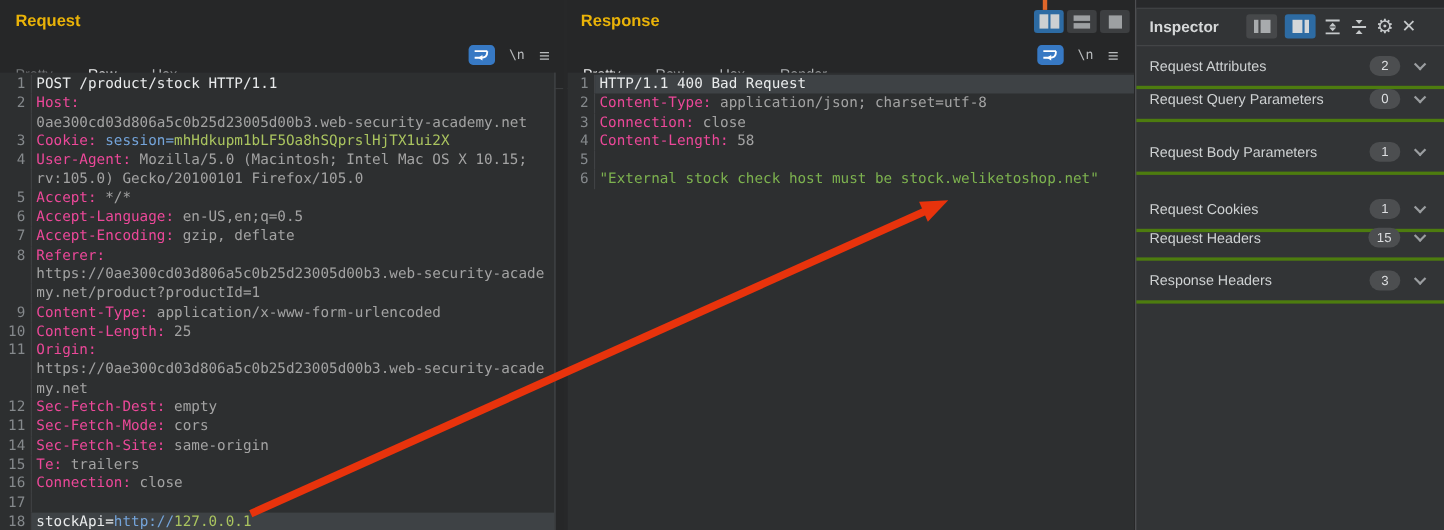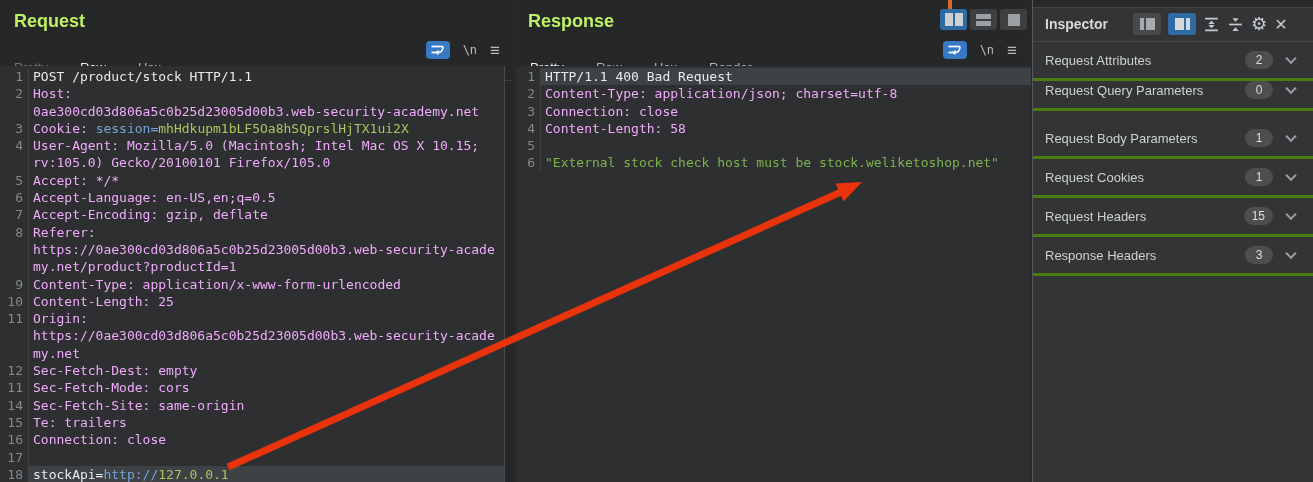--- a/index.html
+++ b/index.html
@@ -6,21 +6,21 @@
   html,body { width:1313px; height:482px; overflow:hidden; background:#272829;
               font-family:"Liberation Sans", sans-serif; }
   body { position:relative; }
 
   
   .panel { position:absolute; top:0; height:482px; background:#262728; }
   #request-panel  { left:0;    width:512px; }
   #response-panel { left:516px; width:515px; }
   #inspector-panel{ left:1032px; width:281px; background:#323436; border-left:1px solid #56585a; }
 
-  .panel-title { position:absolute; top:11px; left:14px; font-size:18px; font-weight:bold; color:#bef264; }
+  .panel-title { position:absolute; top:11px; left:14px; font-size:15px; font-weight:bold; color:#eab308; }
   #response-panel .panel-title { left:12px; }
 
   .tabs-row { position:absolute; top:56px; left:0; right:0; height:25px;
               border-bottom:1px solid #3a3c3e; display:flex; align-items:center; }
   .tab { font-size:13px; color:#b2b5b7; padding:4px 6px 6px 6px; margin-right:20px; cursor:default; position:relative; }
   .tab:first-child { margin-left:8px; }
   .tab.active { color:#f0f1f2; }
   .tab.active::after { content:""; position:absolute; left:0; right:0; bottom:-1px; height:3px; background:#e0672a; }
   .tab.disabled { color:#717476; }
 
@@ -35,22 +35,22 @@
             font-family:"DejaVu Sans Mono", monospace; font-size:13px; overflow:hidden; }
   #request-editor  { width:505px; border-right:1px solid #47494b; padding-top:2px; }
   #response-editor { width:515px; padding-top:2px; }
   .row { display:flex; height:17.3px; line-height:17.3px; white-space:pre; }
   .gut { flex:none; text-align:right; color:#85898c; border-right:1px solid #404244; }
   #request-editor  .gut { width:29px; padding-right:5px; }
   #response-editor .gut { width:25px; padding-right:5px; }
   .txt { flex:1; padding-left:4px; }
   .row.hl .txt { background:#3e4245; }
   .c-w { color:#e9ebec; }
-  .c-n { color:#f0abfc; }
-  .c-v { color:#f0abfc; }
+  .c-n { color:#ec4899; }
+  .c-v { color:#a3a3a3; }
   .c-b { color:#74a4da; }
   .c-y { color:#aac45f; }
   .c-g { color:#7db24f; }
 
   
   .layout-cluster { position:absolute; top:9px; right:4px; display:flex; gap:3px; }
   .layout-btn { width:27px; height:21px; border-radius:3px; background:#3d3f41;
                 display:flex; align-items:center; justify-content:center; gap:2px; }
   .layout-btn.sel { background:#2d6ba3; }
   .lb-vbar { width:8px; height:13px; background:#9da0a2; }
@@ -218,21 +218,21 @@
       <div class="insp-row" style="top: 72px;">
         <div class="insp-label">Request Query Parameters</div>
         <div class="count-badge">0</div>
         <div class="chev"></div>
       </div>
       <div class="insp-row" style="top: 120px;">
         <div class="insp-label">Request Body Parameters</div>
         <div class="count-badge">1</div>
         <div class="chev"></div>
       </div>
-      <div class="insp-row" style="top: 159px;">
+      <div class="insp-row" style="top: 172px;">
         <div class="insp-label">Request Cookies</div>
         <div class="count-badge">1</div>
         <div class="chev"></div>
       </div>
       <div class="insp-row" style="top: 198px;">
         <div class="insp-label">Request Headers</div>
         <div class="count-badge">15</div>
         <div class="chev"></div>
       </div>
       <div class="insp-row" style="top: 237px;">

